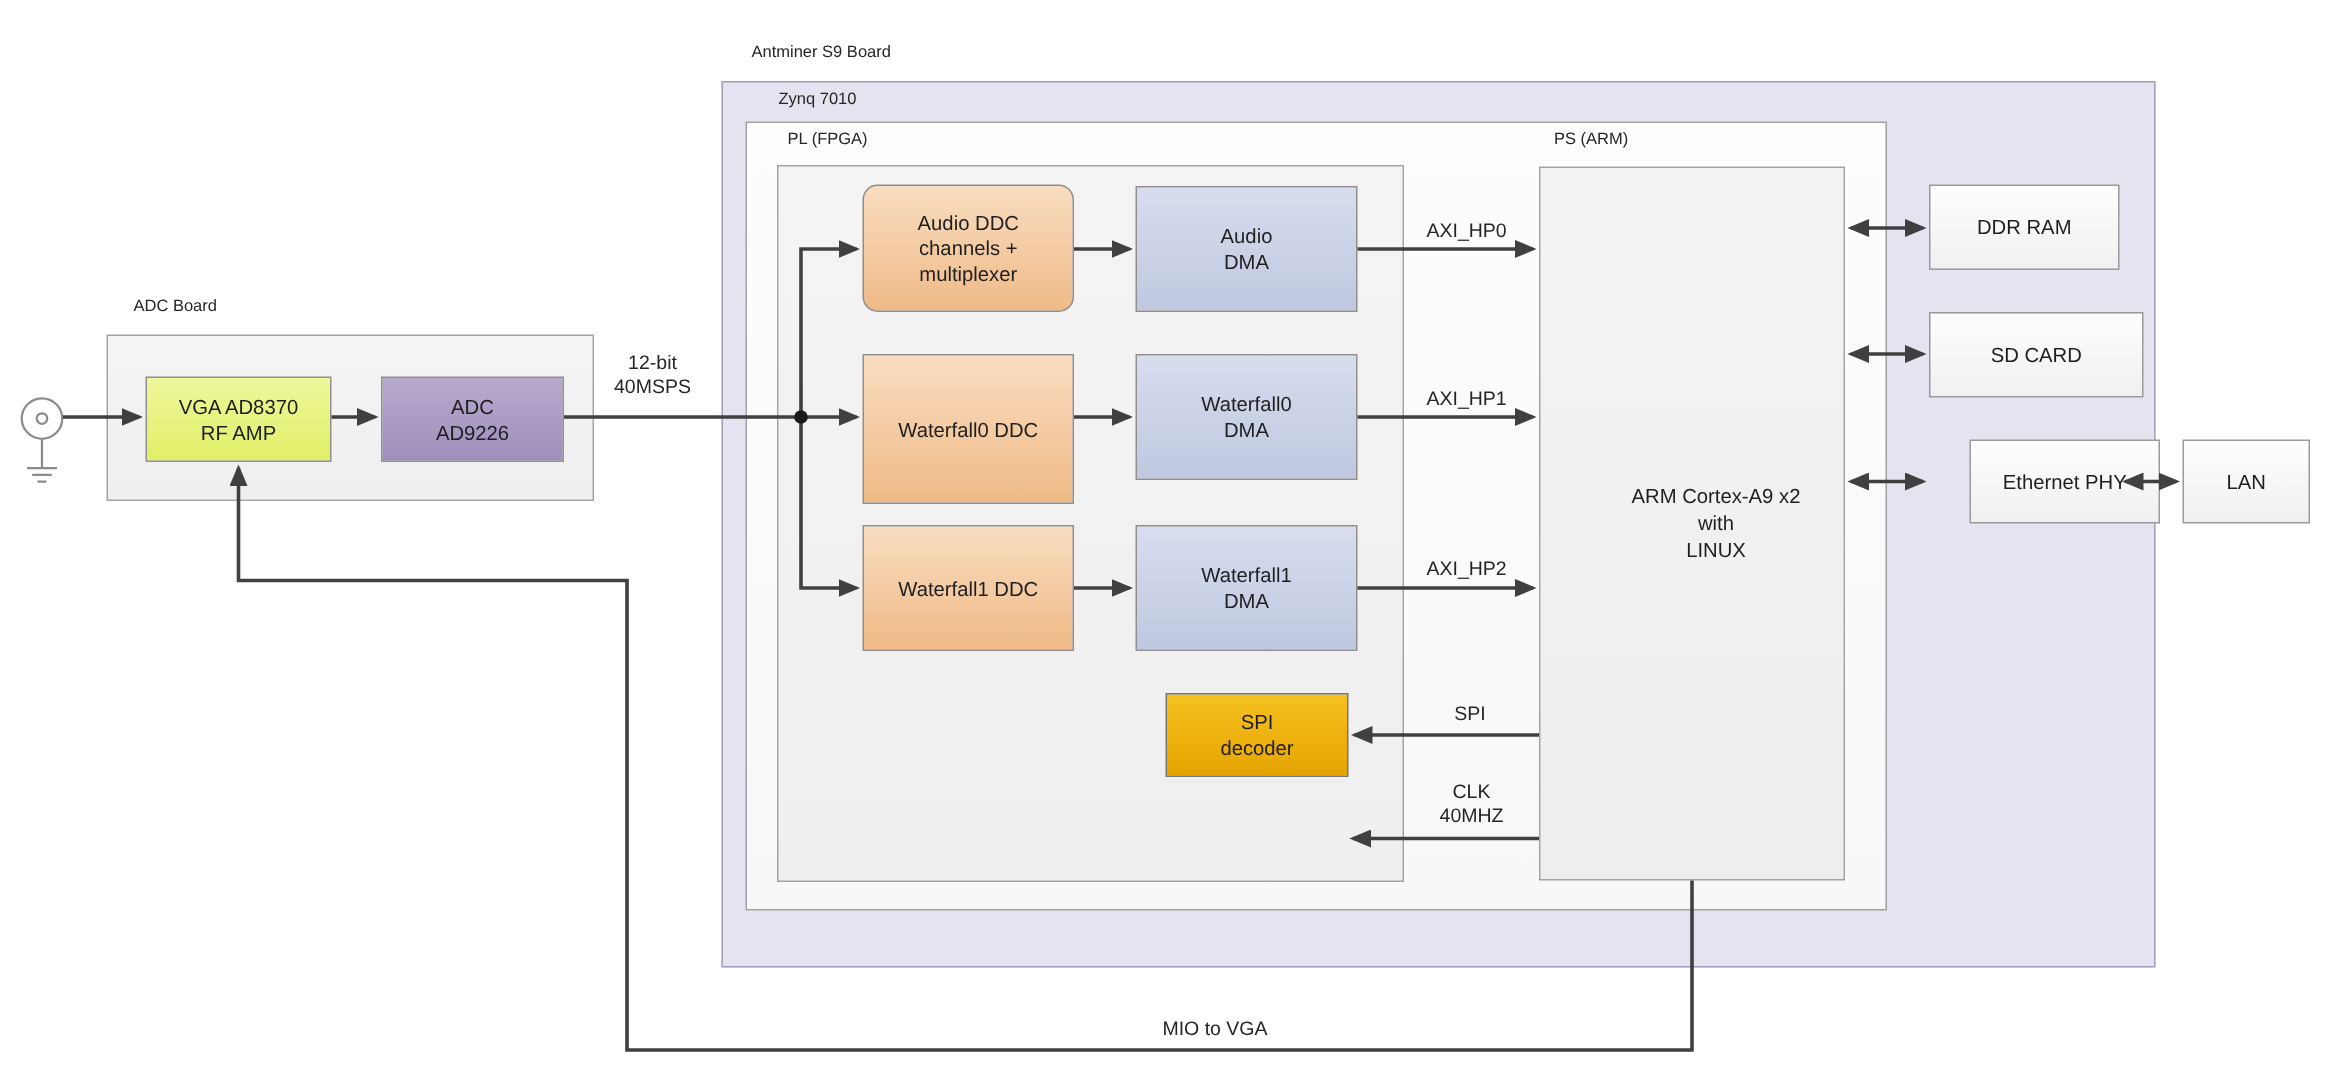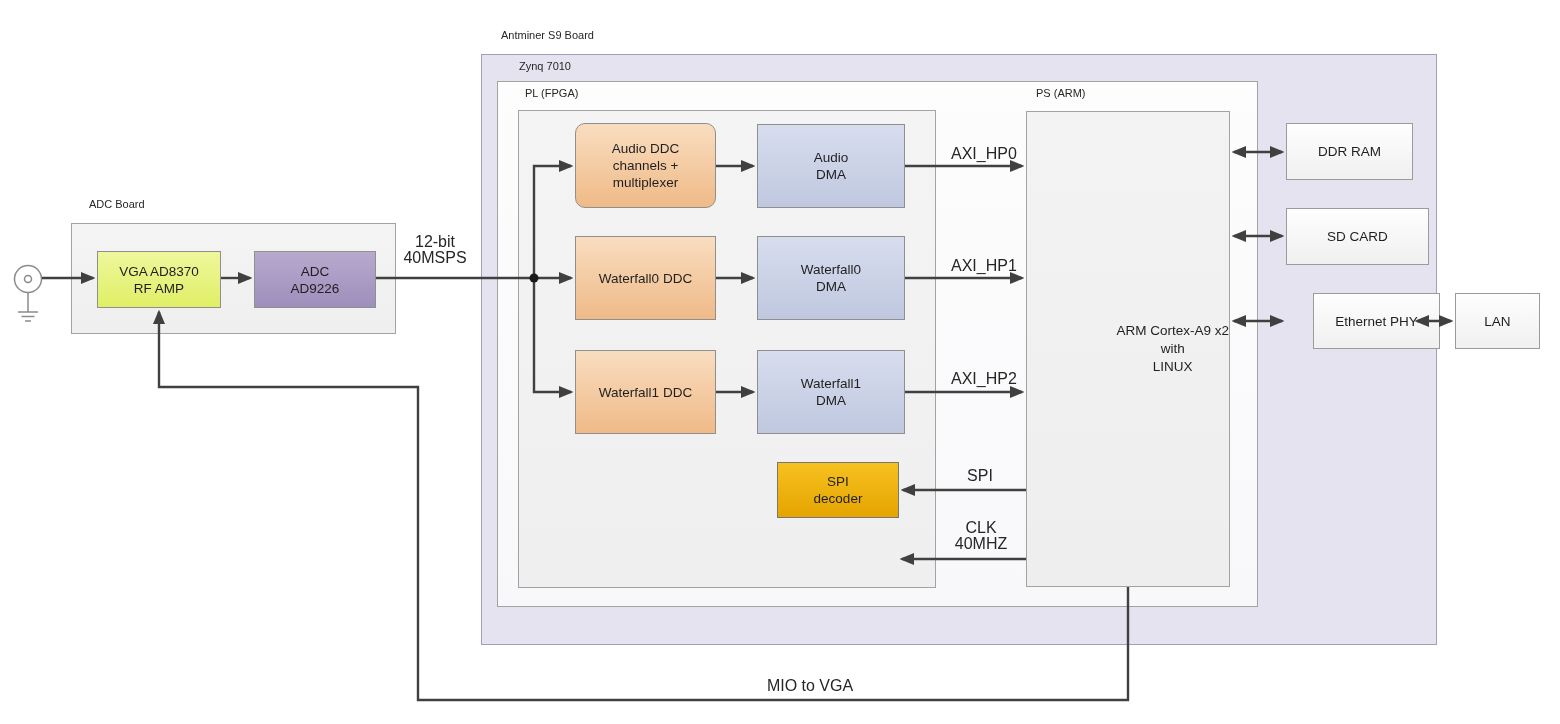--- a/index.html
+++ b/index.html
@@ -32,25 +32,25 @@
   .pre { white-space:pre-line; }
   .orange { background:linear-gradient(180deg,var(--orange-top,#f9ddc0),var(--orange-bottom,#efba87)); }
   .blue   { background:linear-gradient(180deg,var(--blue-top,#d8ddee),var(--blue-bottom,#bfc8e0)); }
   .yellow { background:linear-gradient(180deg,var(--yellow-top,#eef79c),var(--yellow-bottom,#e0ef66)); }
   .purple { background:linear-gradient(180deg,var(--purple-top,#b7aacd),var(--purple-bottom,#9e8ebc)); }
   .gold   { background:linear-gradient(180deg,var(--gold-top,#f6c120),var(--gold-bottom,#e5a400)); border-color:#777; }
   .periph { background:linear-gradient(180deg,#fefefe,#f0f0f0); border:1.2px solid #9b9b9b; }
   .ps-panel {
     position:absolute; border:1.5px solid var(--panel-border,#a3a3a3);
     background:linear-gradient(180deg,#f3f3f3,#eeeeee);
-    display:flex; align-items:center; justify-content:flex-end; text-align:center;
+    display:flex; align-items:center; justify-content:center; text-align:center;
     font-size:13.5px; line-height:18px;padding-left:32px;
   }
   .conn-label {
-    position:absolute; font-size:16px; line-height:15.5px; color:#262626;
+    position:absolute; font-size:13px; line-height:15.5px; color:#262626;
     text-align:center; white-space:pre-line;
   }
   .conn-label.left { text-align:left; }
   svg.wires { position:absolute; left:0; top:0; z-index:6; pointer-events:none; }
   .layer1 { z-index:1; } .layer2 { z-index:2; } .layer3 { z-index:3; }
   .layer4 { z-index:4; } .layer5 { z-index:5; } .layer7 { z-index:7; }
 </style>
 </head>
 <body>
 
@@ -84,21 +84,21 @@
 
   <div class="block orange pre layer5" style="left:575px; top:123px; width:141px; height:85px;border-radius:10px;">
     <span class="pre">Audio DDC
 channels +
 multiplexer</span>
   </div>
   <div class="block blue pre layer5" style="left:757px; top:124px; width:148px; height:84px;">
     <span class="pre">Audio
 DMA</span>
   </div>
-  <div class="block orange layer5" style="left:575px; top:236px; width:141px; height:84px;">
+  <div class="block orange layer5" style="left:575px; top:236px; width:141px; height:100px;">
     <span>Waterfall0 DDC</span>
   </div>
   <div class="block blue pre layer5" style="left:757px; top:236px; width:148px; height:84px;">
     <span class="pre">Waterfall0
 DMA</span>
   </div>
   <div class="block orange layer5" style="left:575px; top:350px; width:141px; height:84px;">
     <span>Waterfall1 DDC</span>
   </div>
   <div class="block blue pre layer5" style="left:757px; top:350px; width:148px; height:84px;">

